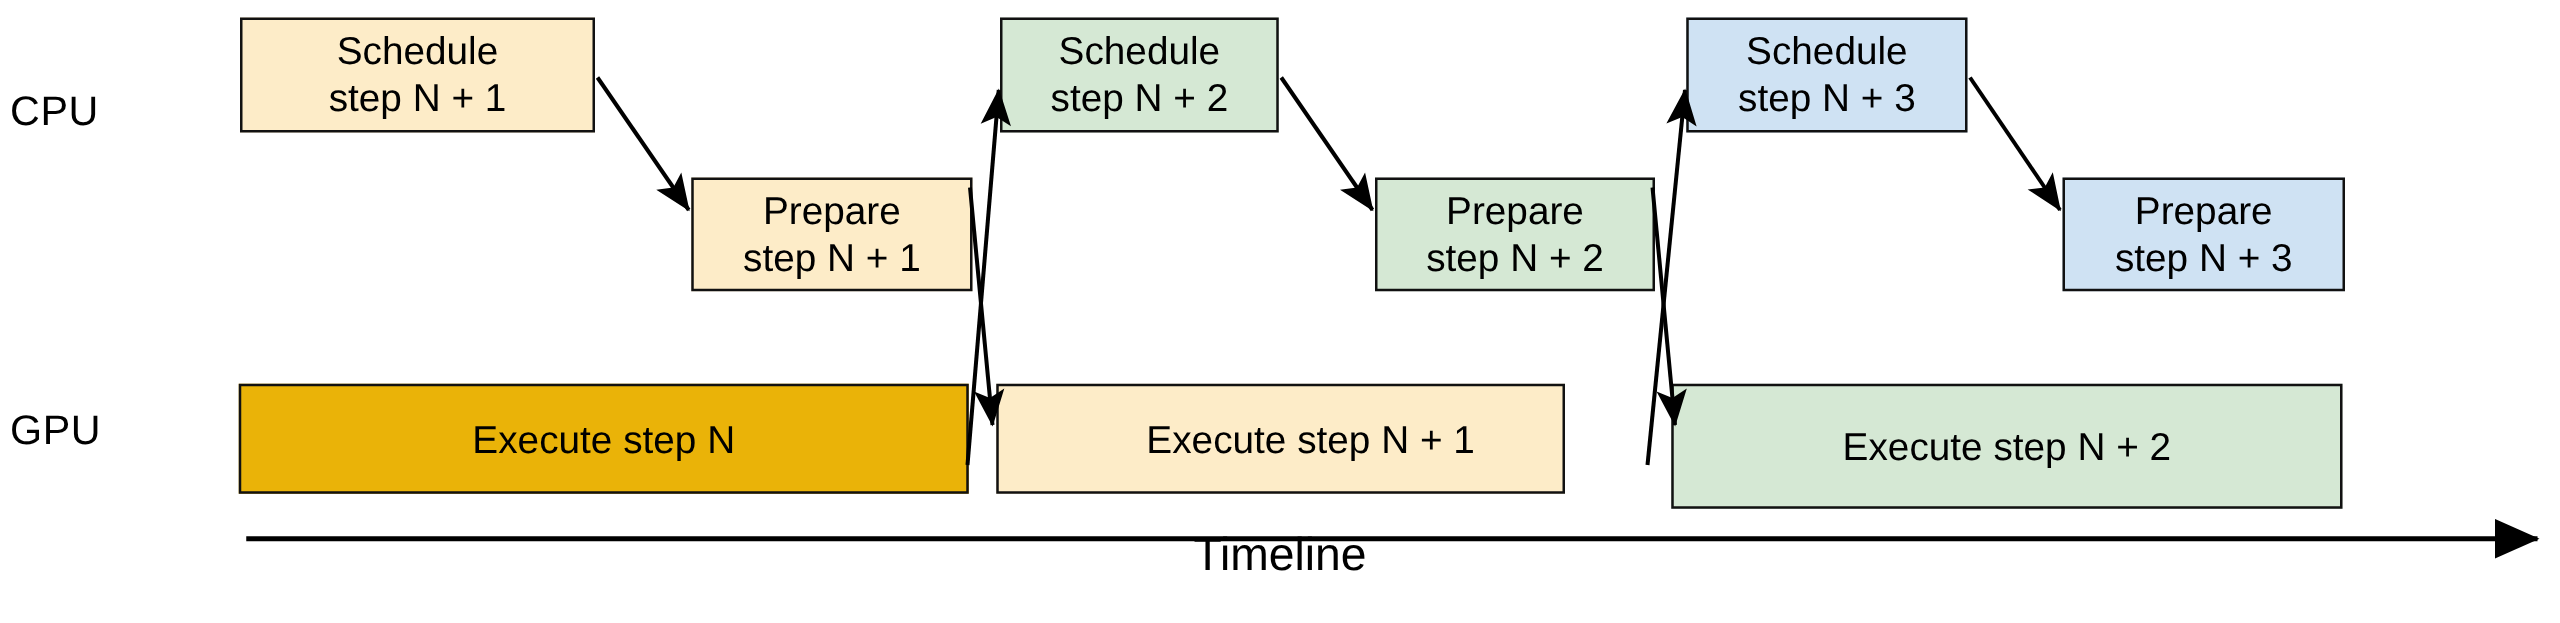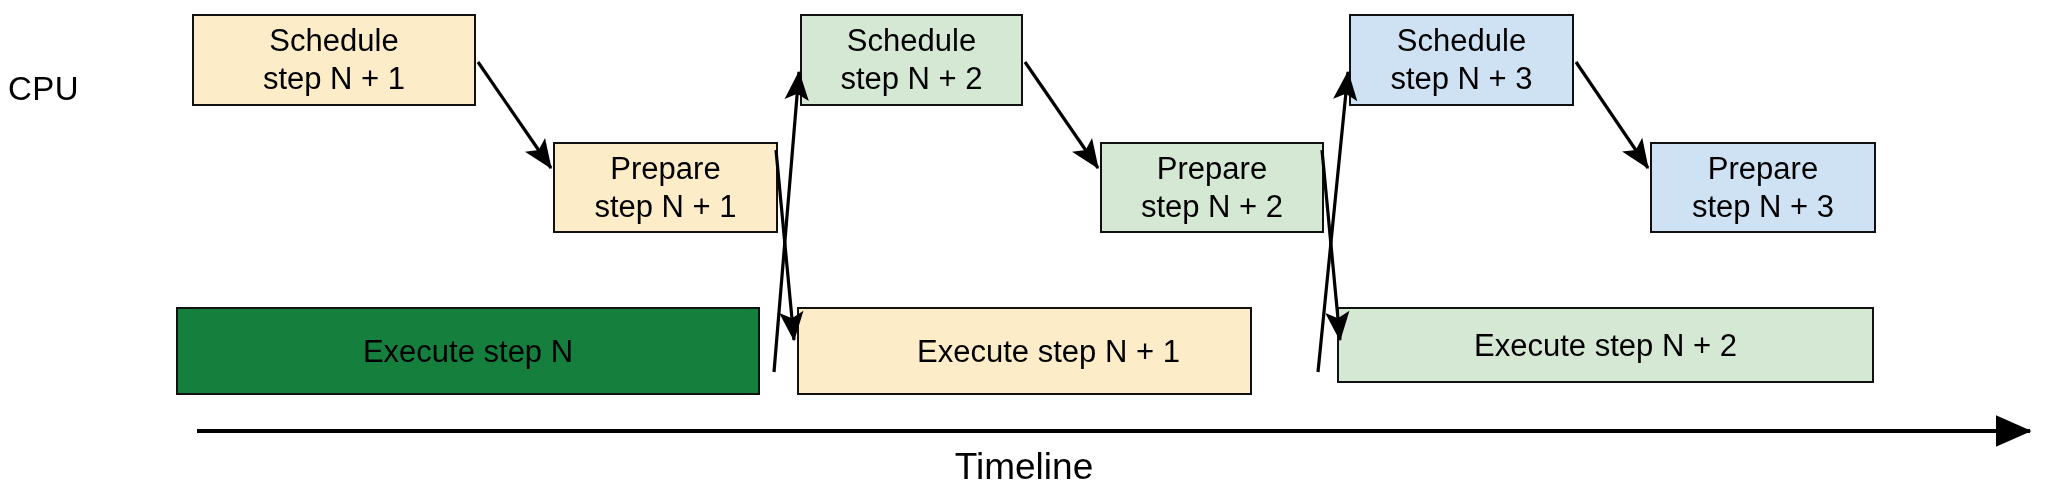--- a/index.html
+++ b/index.html
@@ -61,35 +61,36 @@
     align-items: center;
     justify-content: center;
     color: #000000;
     font-size: 31px;
     line-height: 1;
     white-space: nowrap;
   }
 
   #timeline-label {
     position: absolute;
-    top: 447px;
+    top: 424px;
     left: 0;
     width: 2048px;
     text-align: center;
     font-size: 37px;
     line-height: 1.1;
     color: #000000;
   }
 </style>
 </head>
 <body>
 
 <div id="stage" style="background: rgb(255, 255, 255);">
 
   <div class="row-label" id="label-cpu">CPU</div>
+  <div class="row-label" id="label-gpu">GPU</div>
 
   <div class="task-box" id="box-sched1" style="left: 192px; top: 14px; width: 284px; height: 92px; background: rgb(253, 236, 200); border-color: rgb(17, 17, 17);">
     <span class="line1">Schedule</span>
     <span class="line2">step N + 1</span>
   </div>
 
   <div class="task-box" id="box-prep1" style="left: 553px; top: 142px; width: 225px; height: 91px; background: rgb(253, 236, 200); border-color: rgb(17, 17, 17);">
     <span class="line1">Prepare</span>
     <span class="line2">step N + 1</span>
   </div>
@@ -107,27 +108,27 @@
   <div class="task-box" id="box-sched3" style="left: 1349px; top: 14px; width: 225px; height: 92px; background: rgb(207, 226, 243); border-color: rgb(17, 17, 17);">
     <span class="line1">Schedule</span>
     <span class="line2">step N + 3</span>
   </div>
 
   <div class="task-box" id="box-prep3" style="left: 1650px; top: 142px; width: 226px; height: 91px; background: rgb(207, 226, 243); border-color: rgb(17, 17, 17);">
     <span class="line1">Prepare</span>
     <span class="line2">step N + 3</span>
   </div>
 
-  <div class="exec-bar" id="bar-exec0" style="left: 176px; top: 307px; width: 584px; height: 88px; background: #15803d; border-color: rgb(17, 17, 17);">
+  <div class="exec-bar" id="bar-exec0" style="left: 191px; top: 307px; width: 584px; height: 88px; background: #eab308; border-color: rgb(17, 17, 17);">
     <span>Execute step N</span>
   </div>
   <div class="exec-bar" id="bar-exec1" style="left: 797px; top: 307px; width: 455px; height: 88px; background: rgb(253, 236, 200); border-color: rgb(17, 17, 17); padding-left: 48px;">
     <span>Execute step N + 1</span>
   </div>
-  <div class="exec-bar" id="bar-exec2" style="left: 1337px; top: 307px; width: 537px; height: 76px; background: rgb(213, 232, 212); border-color: rgb(17, 17, 17);">
+  <div class="exec-bar" id="bar-exec2" style="left: 1337px; top: 307px; width: 537px; height: 100px; background: rgb(213, 232, 212); border-color: rgb(17, 17, 17);">
     <span>Execute step N + 2</span>
   </div>
 
   <svg id="arrow-layer" viewBox="0 0 2048 498" width="2048" height="498">
     <defs>
       <marker id="ah" markerWidth="12" markerHeight="12" refX="9.2" refY="4.2" orient="auto" markerUnits="strokeWidth">
         <path d="M0.4,0.4 L9.6,4.2 L0.4,8.0 L2.4,4.2 Z" fill="#000000"></path>
       </marker>
       <marker id="ah-axis" markerWidth="11" markerHeight="11" refX="8.6" refY="4" orient="auto" markerUnits="strokeWidth">
         <path d="M0,0 L9,4 L0,8 Z" fill="#000000"></path>

